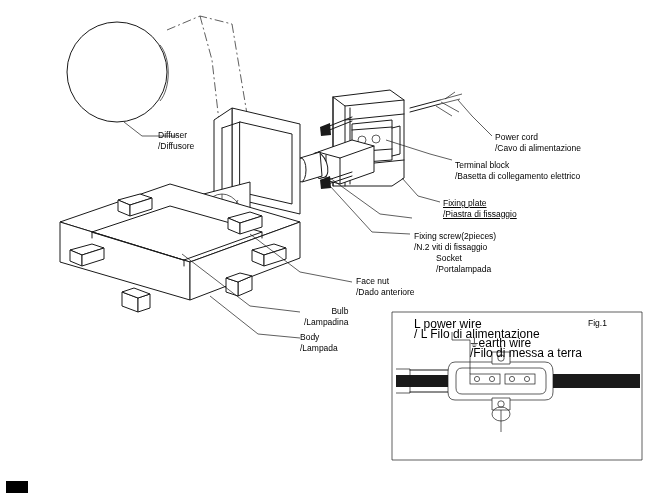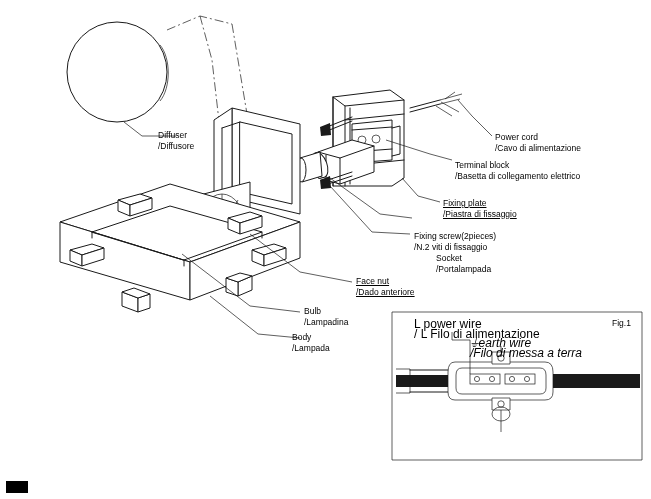--- a/index.html
+++ b/index.html
@@ -244,33 +244,33 @@
 
   <div class="lbl" style="left:443px; top:198px;text-decoration:underline;"><span>Fixing plate</span>
 <span>/Piastra di fissaggio</span></div>
 
   <div class="lbl" style="left:436px; top:213px;margin-top:40px;"><span>Socket</span>
 <span>/Portalampada</span></div>
 
   <div class="lbl" style="left:414px; top:231px;"><span>Fixing screw(2pieces)</span>
 <span>/N.2 viti di fissaggio</span></div>
 
-  <div class="lbl" style="left:356px; top:276px;text-decoration:underline;"><span>Face nut</span>
+  <div class="lbl" style="left:356px; top:276px;"><span>Face nut</span>
 <span>/Dado anteriore</span></div>
 
-  <div class="lbl" style="left:304px; top:306px;"><span>Bulb</span>
+  <div class="lbl" style="left:304px; top:306px;text-align:right;"><span>Bulb</span>
 <span>/Lampadina</span></div>
 
-  <div class="lbl" style="left:292px; top:332px;"><span>Body</span>
+  <div class="lbl" style="left:300px; top:332px;"><span>Body</span>
 <span>/Lampada</span></div>
 
-  <div class="lbl fig" style="left:612px; top:318px;">Fig.1</div>
+  <div class="lbl fig" style="left:588px; top:318px;">Fig.1</div>
 
   <div class="lbl sm" style="left:414px; top:320px;"><span>L power wire</span>
 <span>/ L Filo di alimentazione</span></div>
 
-  <div class="lbl sm" style="left:470px; top:339px;font-style:italic;"><span>⏚</span><span>earth wire</span>
+  <div class="lbl sm" style="left:470px; top:339px;"><span>⏚</span><span>earth wire</span>
 <span>/Filo di messa a terra</span></div>
 
 
   <div class="swatch-bar"></div>
 
 </div>
 
 </body></html>

